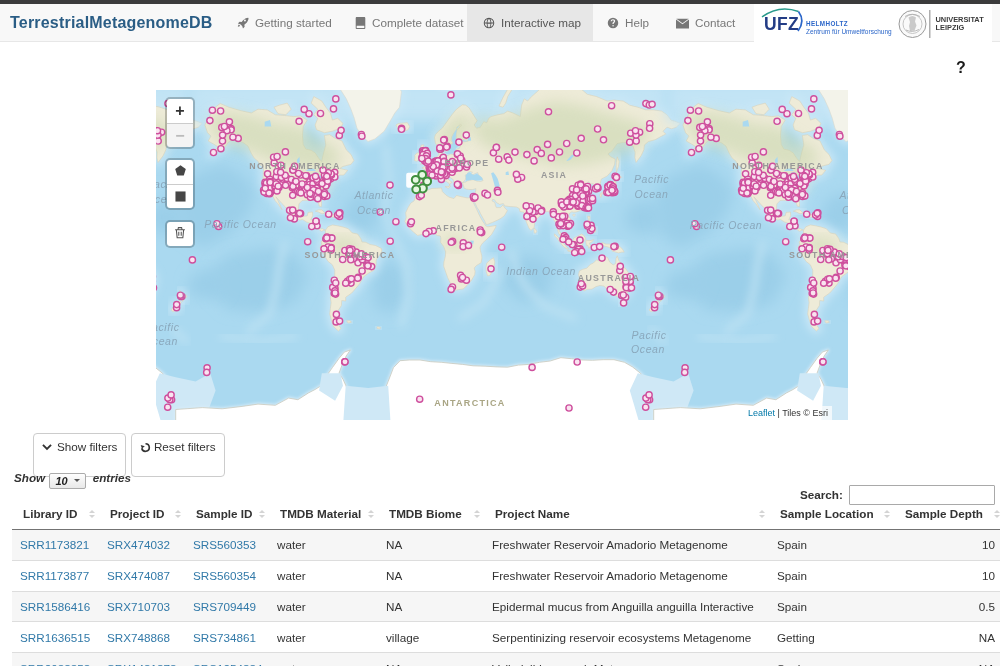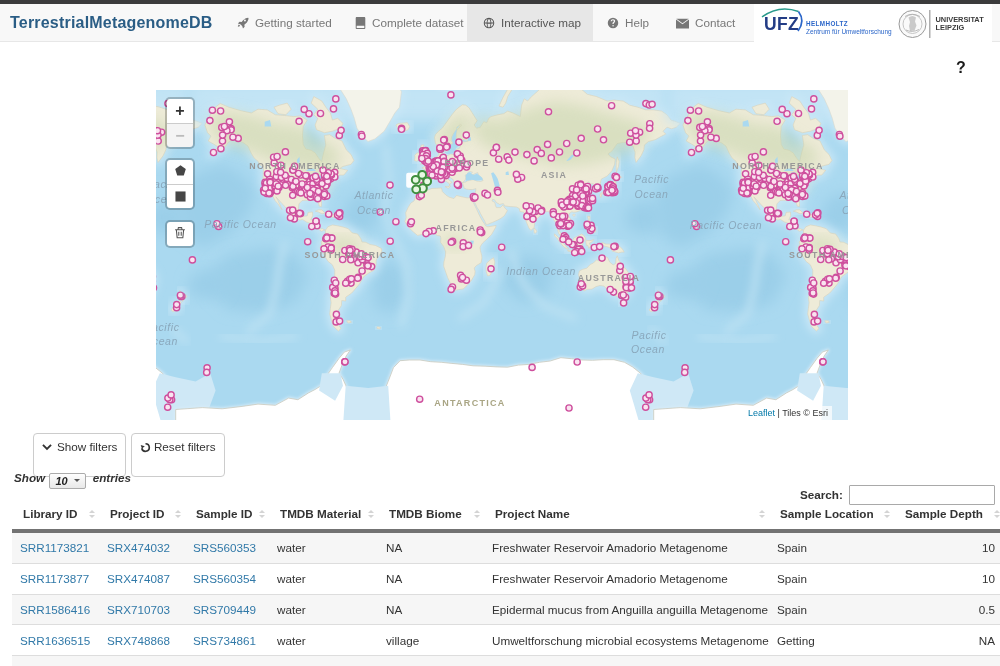--- a/index.html
+++ b/index.html
@@ -24,21 +24,21 @@
 .attrib { position:absolute; right:16px; bottom:0; background:rgba(255,255,255,0.7); font-size:9px; color:#333; padding:2px 4px; z-index:5; font-family:"Liberation Sans", sans-serif; }
 .attrib span { color:#0078a8; }
 .btnrow { position:absolute; left:33px; top:433px; }
 .btn { display:inline-block; height:44px; line-height:25px; padding:0 8px; background:#fff; border:1px solid #ccc; border-radius:4px; font-size:11.7px; color:#333; margin-right:0px; }
 .showrow { position:absolute; left:14px; top:471px; font-size:11.7px; font-weight:bold; color:#333;font-style:italic; }
 .lensel { display:inline-block; width:37px; height:16px; line-height:14px; border:1px solid #ababab; border-radius:2px; background:linear-gradient(#fefefe,#e8e8e8); font-size:11px; font-weight:bold; color:#222; padding-left:5px; position:relative; margin:0 3px 0 1px; vertical-align:-3px; }
 .lensel:after { content:""; position:absolute; right:5px; top:5px; border:3.5px solid transparent; border-top-color:#555; }
 .searchrow { position:absolute; left:800px; top:477px; font-size:11.7px; font-weight:bold; color:#333;margin-top:8px; }
 .searchbox { display:inline-block; width:146px; height:20px; border:1px solid #a9a9a9; background:#fff; margin-left:6px; vertical-align:-6px; border-radius:1px; }
 table.dt { position:absolute; left:12px; top:498px; border-collapse:collapse; font-size:11.7px; color:#333; table-layout:fixed; width:992px; }
-table.dt th { font-weight:bold; text-align:left; padding:8px 8px 9px 11px; border-bottom:4px solid #737373; position:relative; font-size:11.7px; }
+table.dt th { font-weight:bold; text-align:left; padding:8px 8px 9px 11px; border-bottom:1px solid #737373; position:relative; font-size:11.7px; }
 table.dt td { padding:8.4px 8px; border-top:1px solid #ddd; white-space:nowrap; overflow:hidden; }
 table.dt thead tr { border-top:1px solid transparent; }
 table.dt tr.odd td { background:#f6f6f6; }
 table.dt a { color:#3179a8; text-decoration:none;margin-top:9px; }
 .sort { position:absolute; right:2px; top:50%; margin-top:-7px; width:9px; height:14px; }
 .sort:before { content:""; position:absolute; left:1px; top:0; border:3.5px solid transparent; border-bottom-color:#d4d4d4; }
 .sort:after { content:""; position:absolute; left:1px; bottom:0; border:3.5px solid transparent; border-top-color:#d4d4d4; }
 .col-r { text-align:right; }
 </style>
 </head>
@@ -927,31 +927,31 @@
         <td>Freshwater Reservoir Amadorio Metagenome</td>
         <td>Spain</td>
         <td class="col-r" style="padding-right:9px">10</td>
       </tr>
     <tr class="odd">
         <td><a>SRR1586416</a></td>
         <td><a>SRX710703</a></td>
         <td><a>SRS709449</a></td>
         <td>water</td>
         <td>NA</td>
-        <td>Epidermal mucus from Anguilla anguilla Metagenome</td>
+        <td>Epidermal mucus from Anguilla anguilla Interactive</td>
         <td>Spain</td>
         <td class="col-r" style="padding-right:9px">0.5</td>
       </tr>
     <tr>
         <td><a>SRR1636515</a></td>
         <td><a>SRX748868</a></td>
         <td><a>SRS734861</a></td>
         <td>water</td>
         <td>village</td>
-        <td>Umweltforschung microbial ecosystems Metagenome</td>
+        <td>Serpentinizing reservoir ecosystems Metagenome</td>
         <td>Getting</td>
         <td class="col-r" style="padding-right:9px">NA</td>
       </tr>
     <tr class="odd">
         <td><a>SRR2938353</a></td>
         <td><a>SRX1431873</a></td>
         <td><a>SRS1254884</a></td>
         <td>water</td>
         <td>NA</td>
         <td>Valladolid reservoir Metagenome</td>

